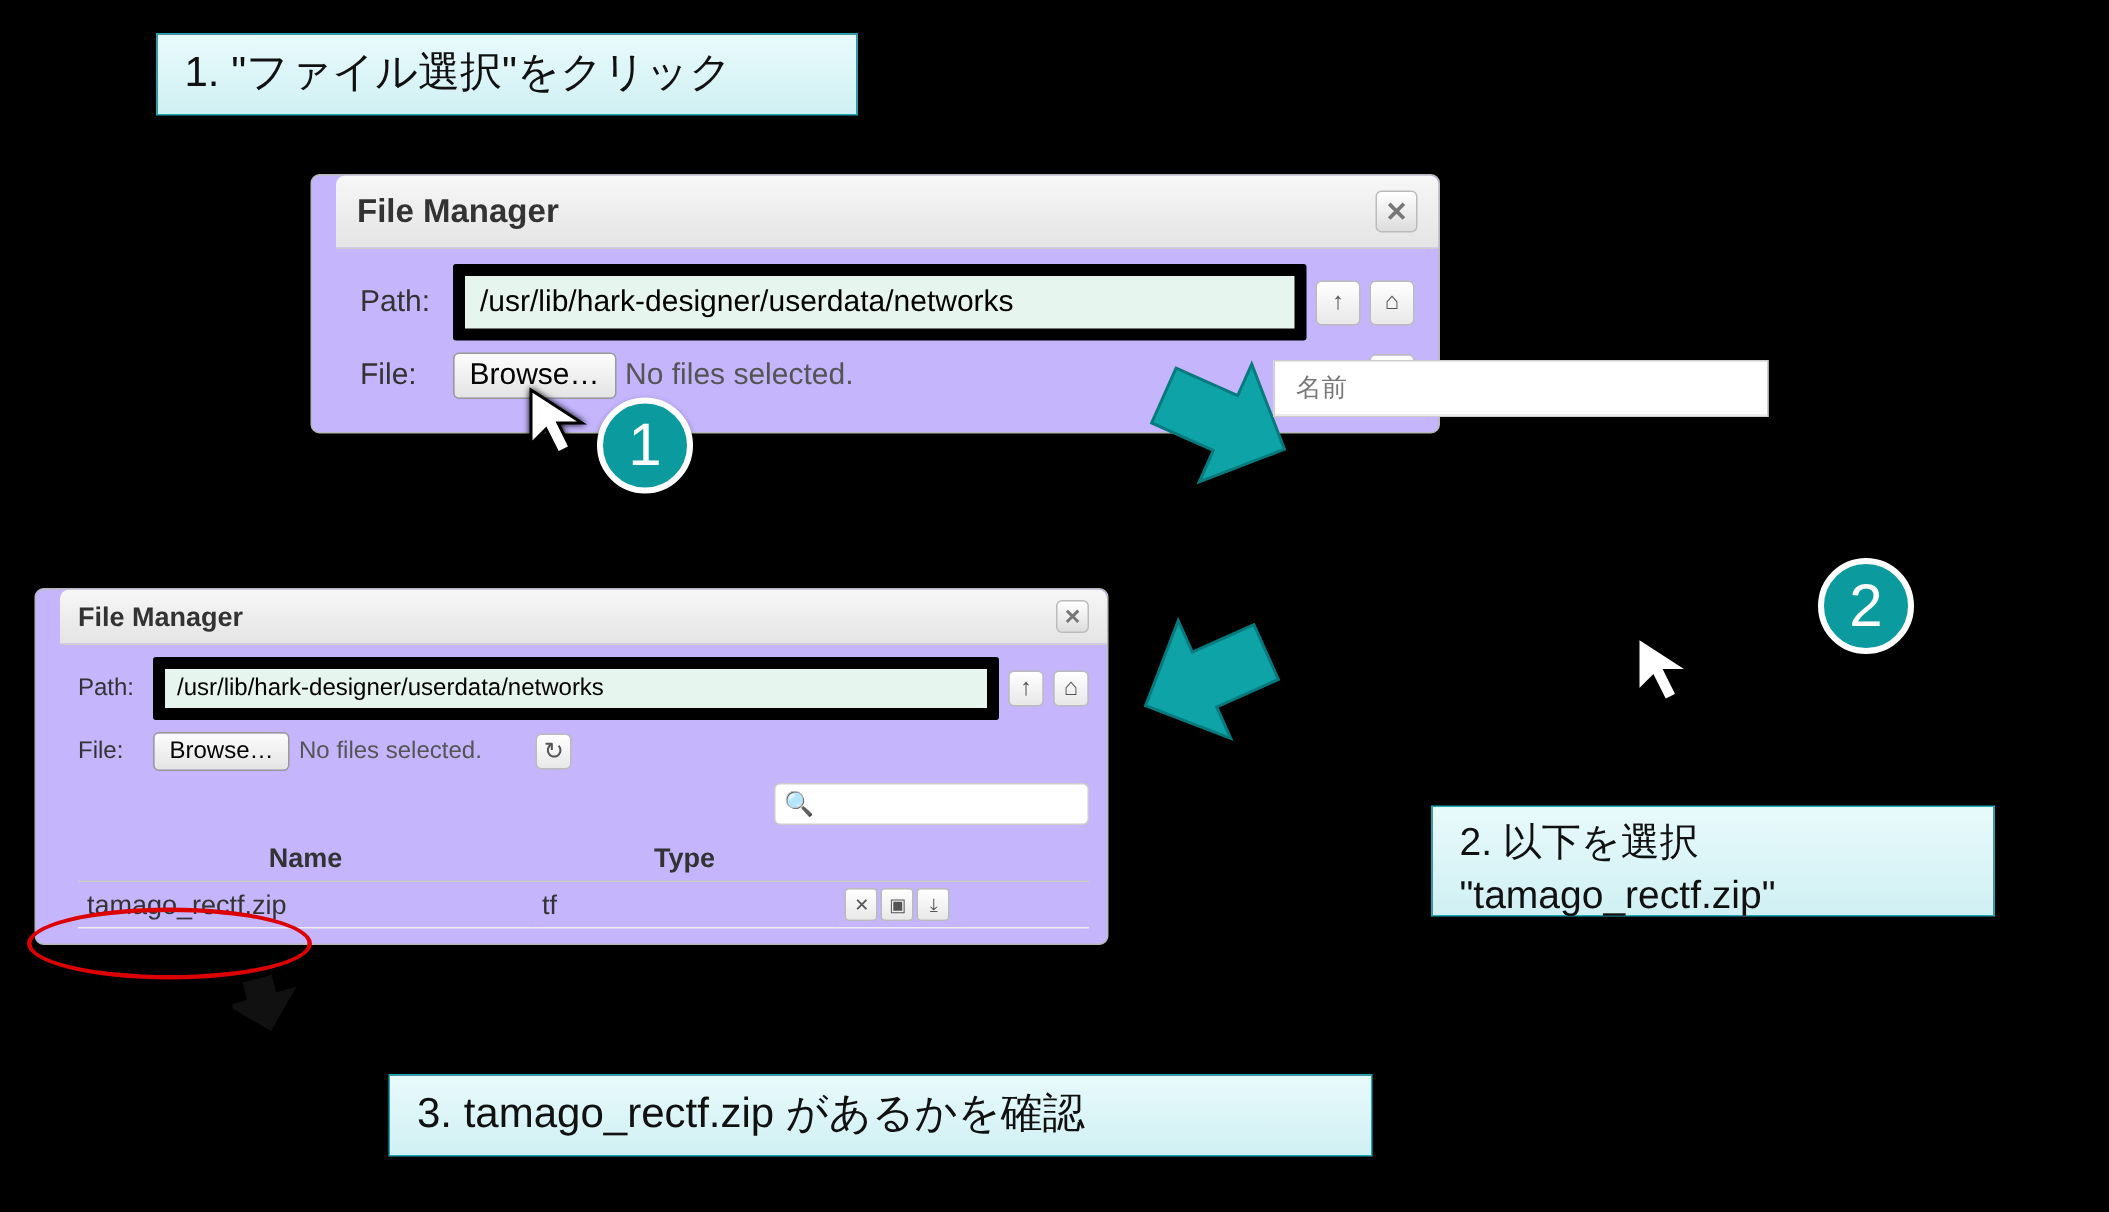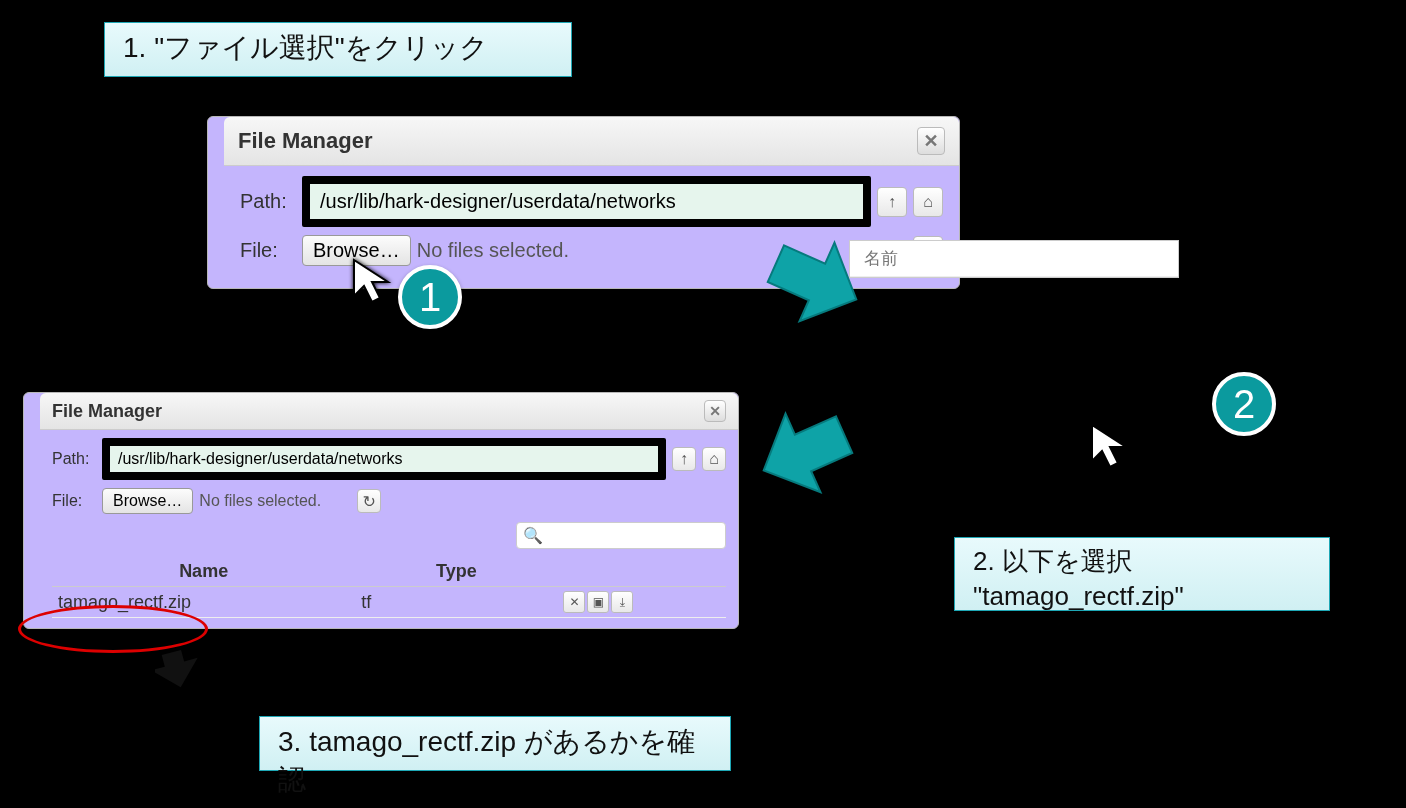--- a/index.html
+++ b/index.html
@@ -156,13 +156,13 @@
 </div>
 
 <div class="red-oval" style="left:18px;top:605px;width:190px;height:48px;"></div>
 
 <div class="big-arrow" style="left:155px;top:646px;">
 <svg width="50" height="48">
       <path d="M10 6 L30 6 L30 18 L44 18 L20 42 L-4 18 L10 18 Z" fill="#111" transform="rotate(-15 20 20)"></path>
     </svg>
 </div>
 
-<div class="callout" style="left:259px;top:716px;width:472px;height:55px;">3. tamago_rectf.zip があるかを確認</div>
+<div class="callout" style="left:259px;top:716px;width:656px;height:55px;">3. tamago_rectf.zip があるかを確認</div>
 
 </body></html>

